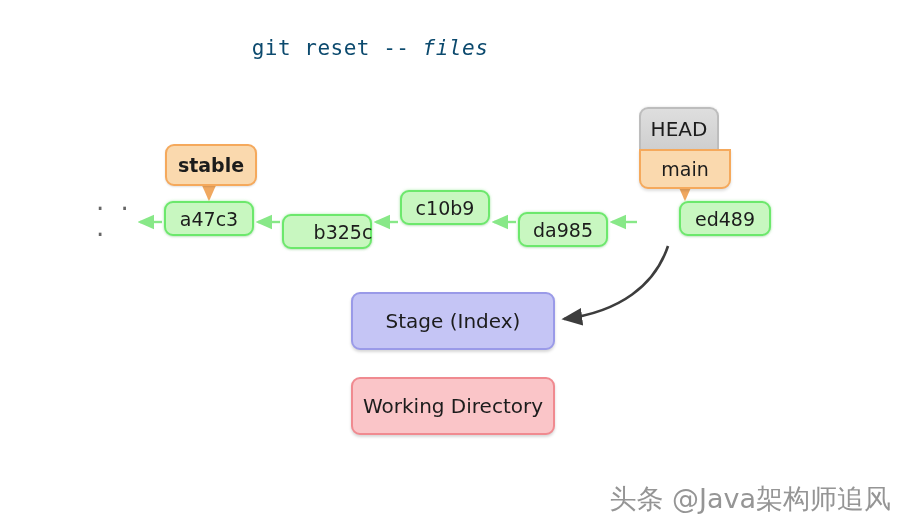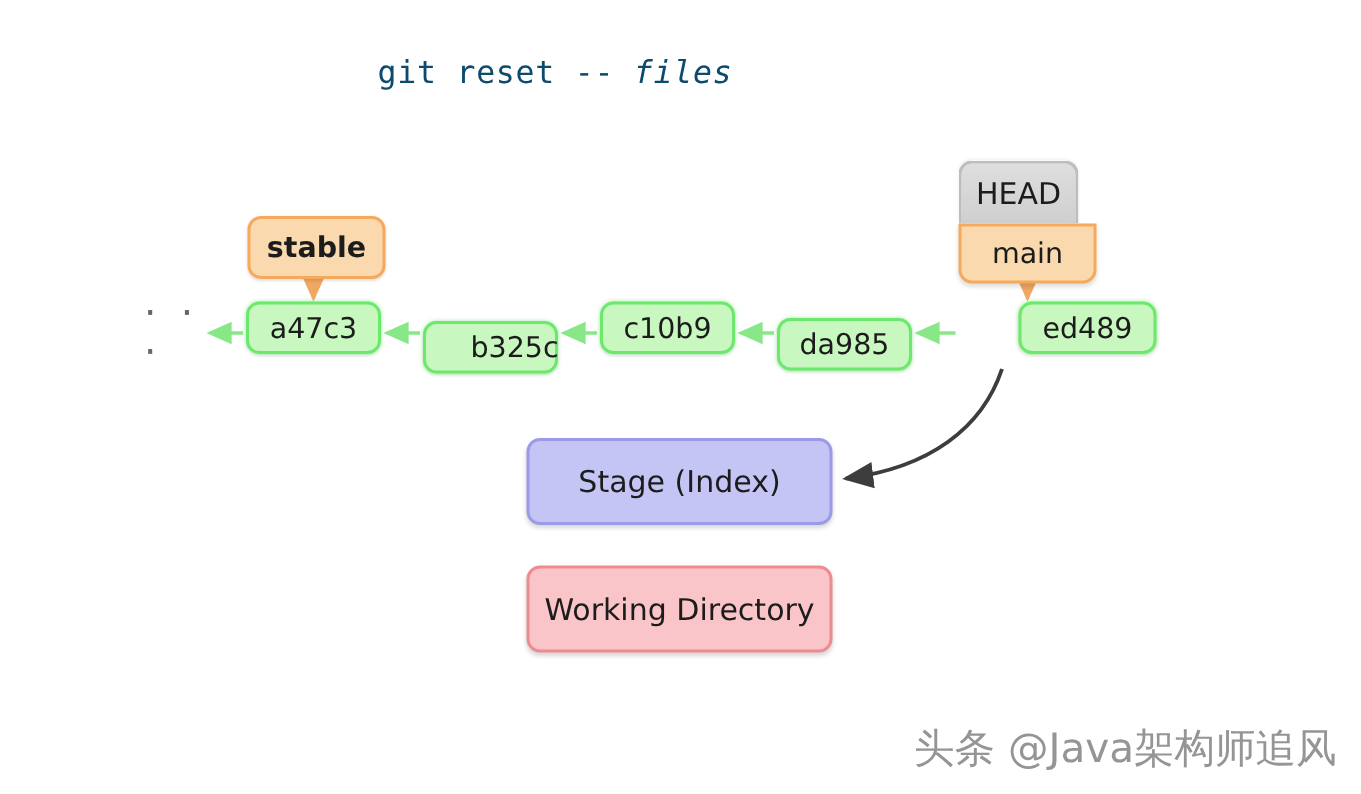--- a/index.html
+++ b/index.html
@@ -197,21 +197,21 @@
   <div class="node ref-tag main-box" style="left:639px; top:149px;">
     <span>main</span>
   </div>
 
   <div class="node commit" style="left:164px; top:201px;">
     <span>a47c3</span>
   </div>
   <div class="node commit" style="left:282px; top:214px;padding-left:32px;">
     <span>b325c</span>
   </div>
-  <div class="node commit" style="left:400px; top:201px;">
+  <div class="node commit" style="left:400px; top:190px;">
     <span>c10b9</span>
   </div>
   <div class="node commit" style="left:518px; top:212px;">
     <span>da985</span>
   </div>
   <div class="node commit" style="left:639px; top:201px; width:92px;margin-left:40px;">
     <span>ed489</span>
   </div>
 
   <div class="node area-box stage-box" style="left:351px; top:292px;">

